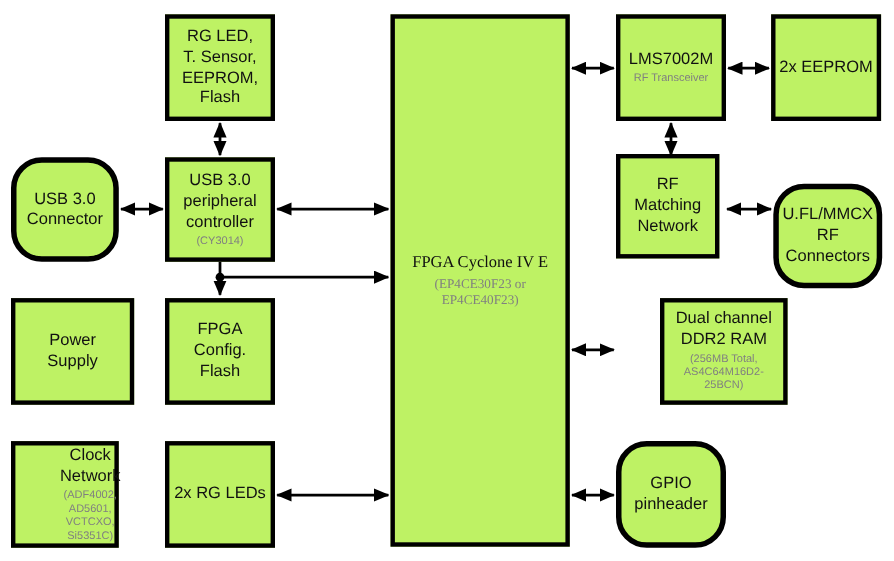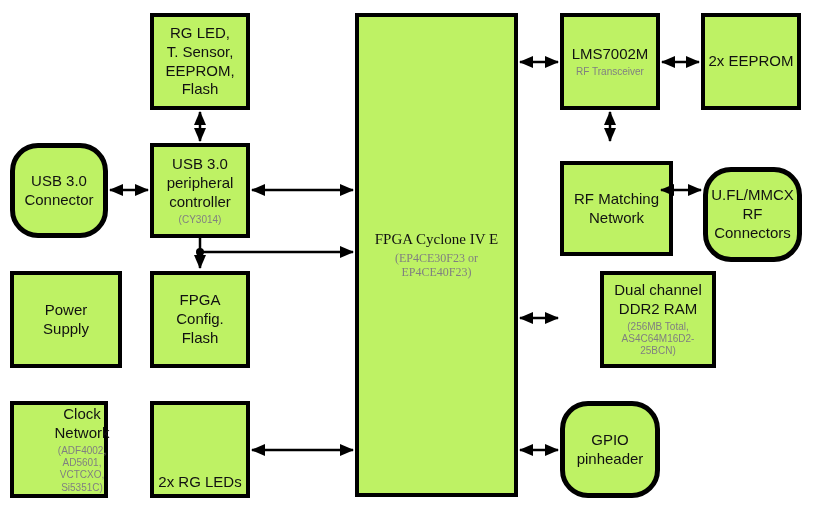--- a/index.html
+++ b/index.html
@@ -42,25 +42,25 @@
   }
   .fpga-sub { font-size: 12px; }
 
   
   #b-usb3-connector   { left: 10px;  top: 143px; width: 98px;  height: 95px; }
   #b-power-supply     { left: 10px;  top: 271px; width: 112px;  height: 97px; }
   #b-clock-network    { left: 10px;  top: 401px; width: 98px;  height: 97px; padding-left: 48px; }
   #b-rg-led-sensor    { left: 150px; top: 13px;  width: 100px; height: 97px; }
   #b-usb3-controller  { left: 150px; top: 143px; width: 100px; height: 95px; }
   #b-fpga-config      { left: 150px; top: 271px; width: 100px; height: 97px; }
-  #b-rg-leds          { left: 150px; top: 401px; width: 100px; height: 97px; justify-content: flex-end; }
+  #b-rg-leds          { left: 150px; top: 401px; width: 100px; height: 97px; }
   #b-fpga             { left: 355px; top: 13px;  width: 163px; height: 484px; font-family: Liberation Serif, serif; }
   #b-lms7002m         { left: 560px; top: 13px;  width: 100px; height: 97px; }
   #b-eeprom           { left: 701px; top: 13px;  width: 100px; height: 97px; }
-  #b-rf-matching      { left: 560px; top: 161px; width: 113px;  height: 95px; text-align: center; }
+  #b-rf-matching      { left: 560px; top: 140px; width: 94px;  height: 95px; text-align: center; }
   #b-ufl-mmcx         { left: 703px; top: 143px; width: 99px;  height: 95px; margin-top: 24px; }
   #b-ddr2             { left: 560px; top: 271px; width: 116px; height: 97px; margin-left: 40px; }
   #b-gpio             { left: 560px; top: 401px; width: 100px; height: 97px; }
 
   svg.wires {
     position: absolute;
     left: 0; top: 0;
     width: 813px;
     height: 510px;
     pointer-events: none;

